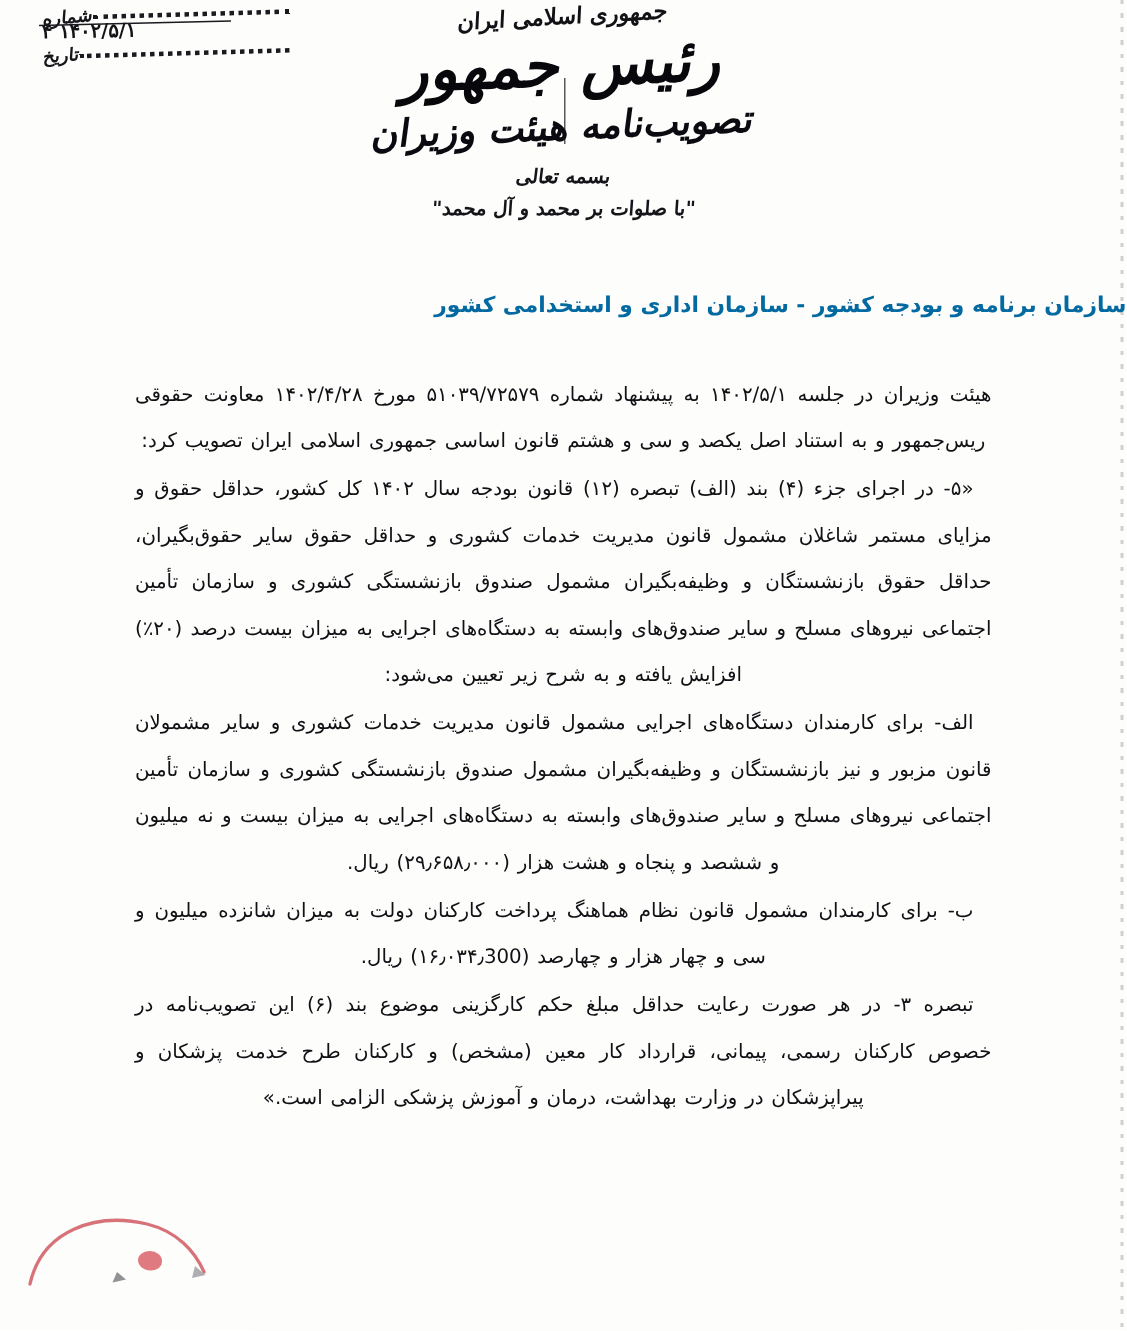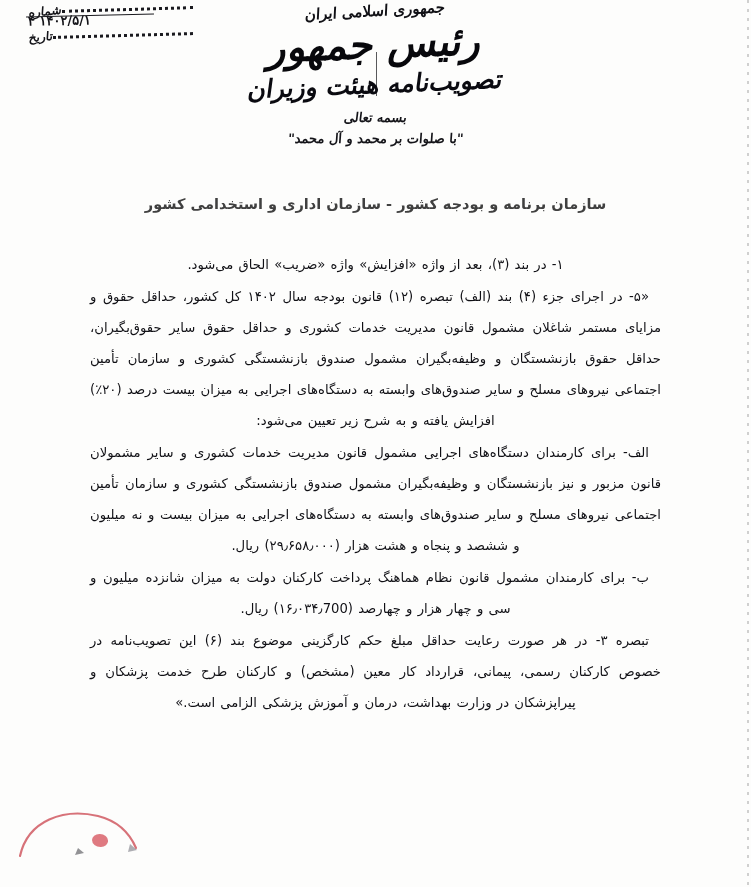--- a/index.html
+++ b/index.html
@@ -160,25 +160,24 @@
     display: inline-block;
     transform: skewX(-4deg);
   }
 
   
   .addressee {
     position: absolute;
     top: 196px;
     left: 0;
     right: 0;
-    text-align: center;
     font-family: "DejaVu Sans", "Liberation Sans", sans-serif;
     font-size: 14.5px;
     font-weight: 700;
-    color: #404040;
+    color: #0369a1;
     letter-spacing: -0.2px;
   }
 
   
   .body-block {
     position: absolute;
     top: 248px;
     right: 90px;
     left: 90px;
     direction: rtl;
@@ -244,24 +243,24 @@
     <div><span class="lh-president">رئیس جمهور</span></div>
     <div class="lh-divider"></div>
     <div><span class="lh-decree-title">تصویب‌نامه هیئت وزیران</span></div>
     <div><span class="lh-basmala">بسمه تعالی</span></div>
     <div><span class="lh-salawat">"با صلوات بر محمد و آل محمد"</span></div>
   </div>
 
   <div class="addressee">سازمان برنامه و بودجه کشور - سازمان اداری و استخدامی کشور</div>
 
   <div class="body-block">
-    <p class="para center-last gap-sm">۱- در بند (۳)، بعد از واژه «افزایش» واژه «ضریب» الحاق می‌شود.</p>
+    <p class="para center-last">هیئت وزیران در جلسه ۱۴۰۲/۵/۱ به پیشنهاد شماره ۵۱۰۳۹/۷۲۵۷۹ مورخ ۱۴۰۲/۴/۲۸ معاونت حقوقی ریس‌جمهور و به استناد اصل یکصد و سی و هشتم قانون اساسی جمهوری اسلامی ایران تصویب کرد:</p>
     <p class="para center-last gap-sm indent">«۵- در اجرای جزء (۴) بند (الف) تبصره (۱۲) قانون بودجه سال ۱۴۰۲ کل کشور، حداقل حقوق و مزایای مستمر شاغلان مشمول قانون مدیریت خدمات کشوری و حداقل حقوق سایر حقوق‌بگیران، حداقل حقوق بازنشستگان و وظیفه‌بگیران مشمول صندوق بازنشستگی کشوری و سازمان تأمین اجتماعی نیروهای مسلح و سایر صندوق‌های وابسته به دستگاه‌های اجرایی به میزان بیست درصد (۲۰٪) افزایش یافته و به شرح زیر تعیین می‌شود:</p>
     <p class="para center-last gap-sm indent">الف- برای کارمندان دستگاه‌های اجرایی مشمول قانون مدیریت خدمات کشوری و سایر مشمولان قانون مزبور و نیز بازنشستگان و وظیفه‌بگیران مشمول صندوق بازنشستگی کشوری و سازمان تأمین اجتماعی نیروهای مسلح و سایر صندوق‌های وابسته به دستگاه‌های اجرایی به میزان بیست و نه میلیون و ششصد و پنجاه و هشت هزار (۲۹٫۶۵۸٫۰۰۰) ریال.</p>
-    <p class="para center-last gap-sm indent">ب- برای کارمندان مشمول قانون نظام هماهنگ پرداخت کارکنان دولت به میزان شانزده میلیون و سی و چهار هزار و چهارصد (۱۶٫۰۳۴٫700) ریال.</p>
+    <p class="para center-last gap-sm indent">ب- برای کارمندان مشمول قانون نظام هماهنگ پرداخت کارکنان دولت به میزان شانزده میلیون و سی و چهار هزار و چهارصد (۱۶٫۰۳۴٫300) ریال.</p>
     <p class="para center-last gap-sm indent">تبصره ۳- در هر صورت رعایت حداقل مبلغ حکم کارگزینی موضوع بند (۶) این تصویب‌نامه در خصوص کارکنان رسمی، پیمانی، قرارداد کار معین (مشخص) و کارکنان طرح خدمت پزشکان و پیراپزشکان در وزارت بهداشت، درمان و آموزش پزشکی الزامی است.»</p>
   </div>
 
   <div class="annotation">
     <svg width="128" height="56" viewBox="0 0 128 56">
       <path d="M2 50 C 10 14, 46 2, 80 10 C 100 15, 112 28, 118 42" fill="none" stroke="#d4666e" stroke-width="2.2" stroke-linecap="round" opacity="0.92"></path>
       <path d="M112 38 L119 44 L110 46 Z" fill="#9a9aa0" opacity="0.8"></path>
       <path d="M60 42 L66 47 L57 49 Z" fill="#6d6d73" opacity="0.75"></path>
     </svg>
     <div class="annot-blob"></div>

